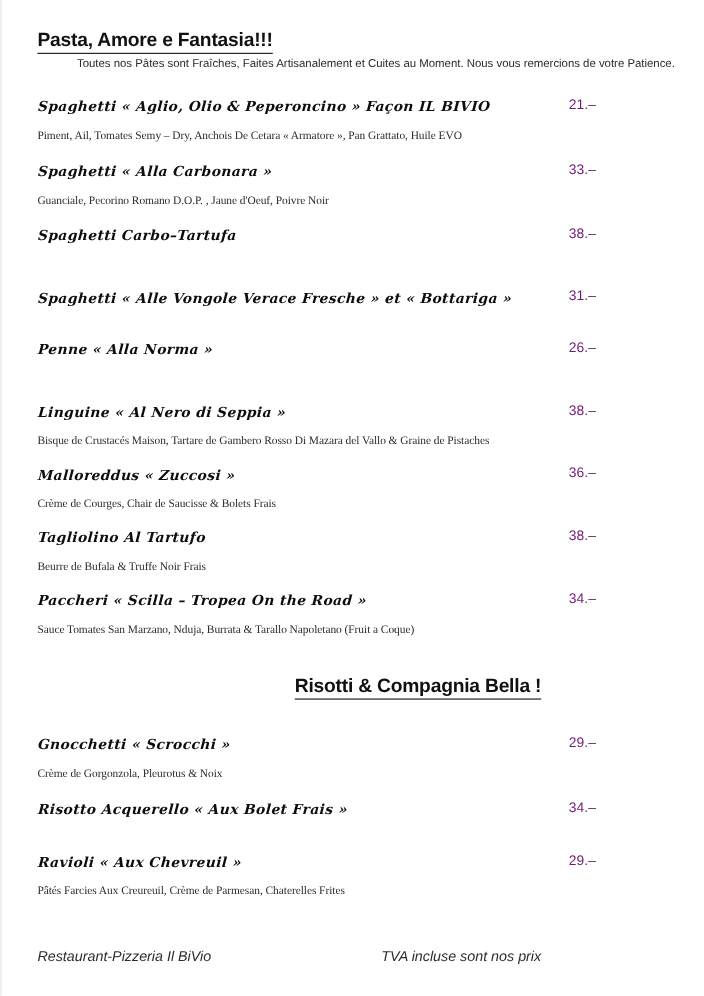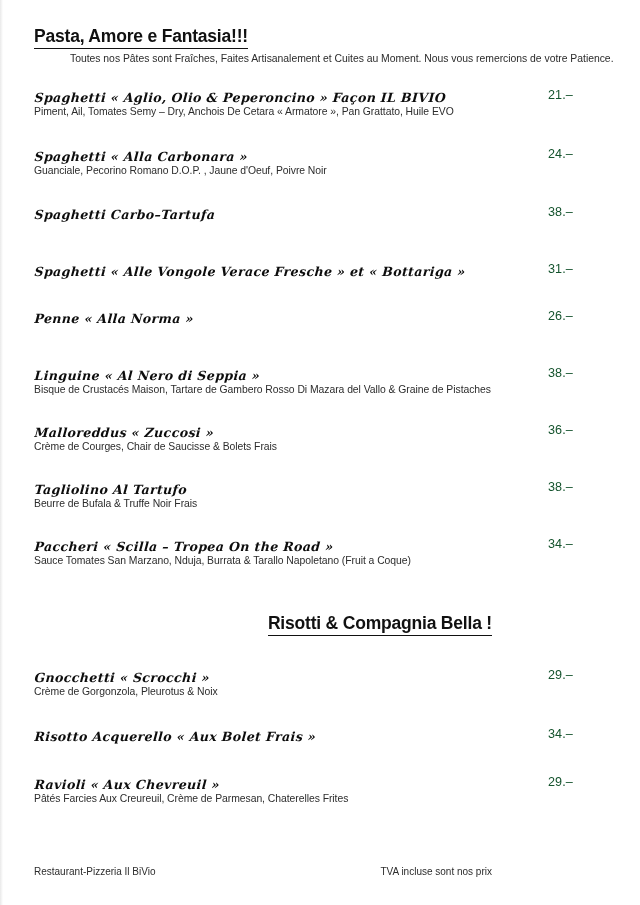--- a/index.html
+++ b/index.html
@@ -86,59 +86,60 @@
     letter-spacing: 0.35px;
     color: #0d0d0d;
     transform: skewX(-4deg);
     transform-origin: left bottom;
     display: inline-block;
     white-space: nowrap;
   }
 
   .item-price {
     position: absolute;
-    left: 514px;
+    left: 483px;
     top: 0;
     font-family: "Liberation Sans", sans-serif;
     font-weight: normal;
     font-size: 12.6px;
-    color: #14532d;
+    color: #701a75;
     letter-spacing: 0.1px;
     white-space: nowrap;
   }
 
   .item-desc {
-    font-family: Liberation Sans, sans-serif;
+    font-family: Liberation Serif, serif;
     font-size: 10.4px;
     color: #2c2c2c;
     letter-spacing: -0.05px;
-    margin-top: 0;
+    margin-top: 12px;
     white-space: nowrap;
   }
 
   .item-desc:empty {
     display: none;
   }
 
   
   .footer {
     position: absolute;
     left: 34px;
     right: 34px;
     bottom: 28px;
     display: flex;
     justify-content: space-between;
     align-items: baseline;
   }
 
   .footer-text {
     font-family: "Liberation Sans", sans-serif;
-    font-size: 10px;
+    font-size: 13px;
     color: #2c2c2c;
     white-space: nowrap;
+    font-style: italic;
   }
 </style>
 </head>
 <body>
 
 <div class="page-edge-left"></div>
 
 <div class="page">
 
   <div class="section" style="position:absolute; left:34px; right:34px; top:26px;">
@@ -152,21 +153,21 @@
       <span class="item-head">
         <span class="item-name">Spaghetti « Aglio,  Olio &amp; Peperoncino » Façon IL BIVIO</span>
         <span class="item-price">21.–</span>
       </span>
       <div class="item-desc">Piment, Ail, Tomates Semy – Dry, Anchois De Cetara « Armatore », Pan Grattato, Huile EVO</div>
     </li>
 
     <li class="menu-item" style="position:absolute; left:0; right:0; top:147px;">
       <span class="item-head">
         <span class="item-name">Spaghetti « Alla Carbonara »</span>
-        <span class="item-price">24.–</span>
+        <span class="item-price">33.–</span>
       </span>
       <div class="item-desc">Guanciale, Pecorino Romano D.O.P. , Jaune d'Oeuf, Poivre Noir</div>
     </li>
 
     <li class="menu-item" style="position:absolute; left:0; right:0; top:205px;">
       <span class="item-head">
         <span class="item-name">Spaghetti Carbo–Tartufa</span>
         <span class="item-price">38.–</span>
       </span>
     </li>

